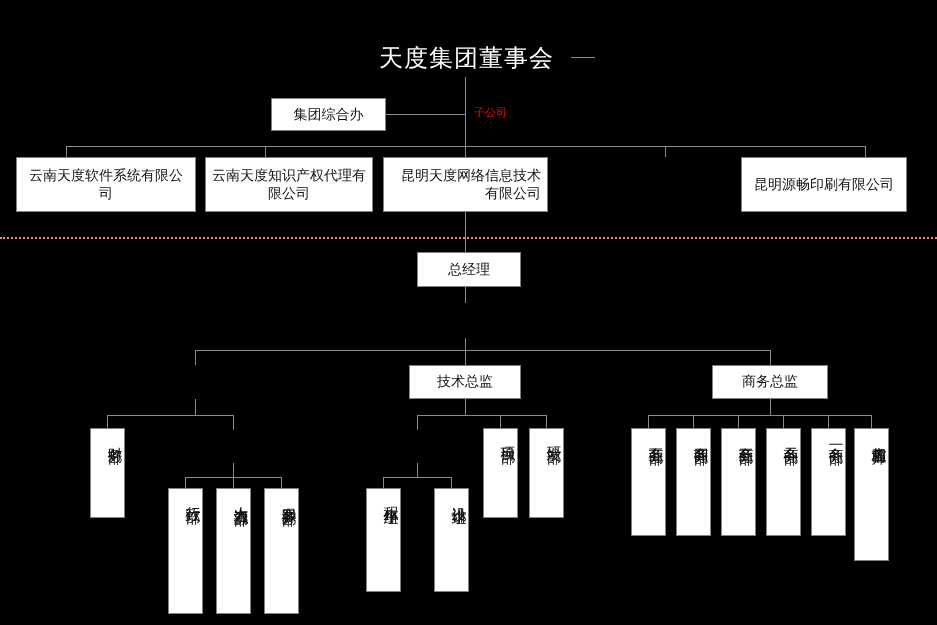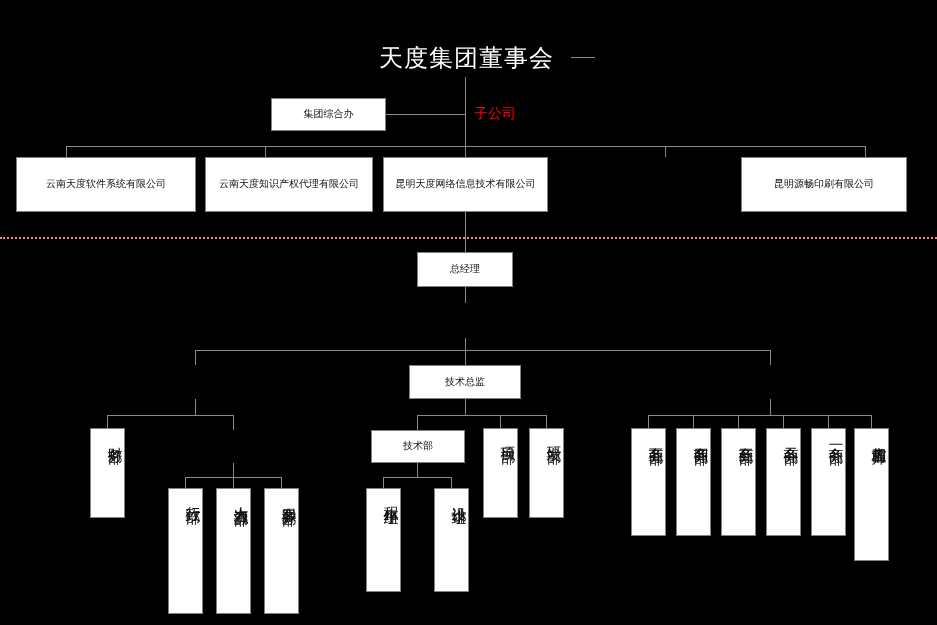--- a/index.html
+++ b/index.html
@@ -18,21 +18,21 @@
   .box {
     position: absolute;
     box-sizing: border-box;
     border: 1px solid #808080;
     background: #ffffff;
     display: flex;
     align-items: center;
     justify-content: center;
     text-align: center;
     color: #111111;
-    font-size: 10px;
+    font-size: 14px;
     line-height: 1.25;
     z-index: 3;
   }
   .box.root {
     background: #000000;
     border: none;
     color: #ffffff;
     font-size: 24px;
     letter-spacing: 1px;
   }
@@ -51,21 +51,21 @@
     justify-content: flex-start;
     font-size: 15px;
   }
   .box.vert > span {
     writing-mode: vertical-rl;
     text-orientation: upright;
   }
   .label-free {
     position: absolute;
     color: #ff0000;
-    font-size: 14px;
+    font-size: 11px;
     z-index: 3;
     white-space: nowrap;
   }
   .red { color: #ff0000; }
   .ln {
     position: absolute;
     background: #8a8a8a;
     z-index: 1;
   }
   .ln.h { height: 1px; }
@@ -108,47 +108,50 @@
   <div class="ln v" style="left:465px; top:146px; height:11px;"></div>
   <div class="ln v" style="left:665px; top:146px; height:11px;"></div>
   <div class="ln v" style="left:865px; top:146px; height:11px;"></div>
 
   <div class="box" style="left:16px; top:157px; width:180px; height:55px; padding:0 6px;">
     <span>云南天度软件系统有限公司</span>
   </div>
   <div class="box" style="left:205px; top:157px; width:168px; height:55px; padding:8px 6px;">
     <span>云南天度知识产权代理有限公司</span>
   </div>
-  <div class="box" style="left:383px; top:157px; width:165px; height:55px; padding:6px 6px;">
+  <div class="box" style="left:383px; top:157px; width:165px; height:55px; padding:6px 6px;text-align:right;">
     <span>昆明天度网络信息技术有限公司</span>
   </div>
   <div class="box" style="left:741px; top:157px; width:166px; height:55px; padding:0 6px;">
     <span>昆明源畅印刷有限公司</span>
   </div>
 
   <div class="ln v" style="left:465px; top:212px; height:40px;"></div>
 
   <div class="divider" style="top:237px;"></div>
 
-  <div class="box" style="left:417px; top:252px; width:96px; height:35px;">
+  <div class="box" style="left:417px; top:252px; width:104px; height:35px;">
     <span>总经理</span>
   </div>
 
   <div class="ln v" style="left:465px; top:287px; height:16px;"></div>
 
 
   <div class="ln v" style="left:465px; top:338px; height:12px;"></div>
 
   <div class="ln h" style="left:195px; top:350px; width:575px;"></div>
   <div class="ln v" style="left:195px; top:350px; height:15px;"></div>
   <div class="ln v" style="left:465px; top:350px; height:15px;"></div>
   <div class="ln v" style="left:770px; top:350px; height:15px;"></div>
 
   <div class="box" style="left:409px; top:365px; width:112px; height:34px;">
     <span>技术总监</span>
+  </div>
+  <div class="box" style="left:712px; top:365px; width:116px; height:34px;">
+    <span>商务总监</span>
   </div>
 
   <div class="ln v" style="left:195px; top:399px; height:16px;"></div>
   <div class="ln h" style="left:107px; top:415px; width:126px;"></div>
   <div class="ln v" style="left:107px; top:415px; height:13px;"></div>
   <div class="ln v" style="left:233px; top:415px; height:15px;"></div>
 
   <div class="box vert" style="left:90px; top:428px; width:35px; height:90px;">
     <span>财务部</span>
   </div>
@@ -169,23 +172,20 @@
   <div class="box vert" style="left:264px; top:488px; width:35px; height:126px;">
     <span>客户服务部</span>
   </div>
 
   <div class="ln v" style="left:465px; top:399px; height:16px;"></div>
   <div class="ln h" style="left:417px; top:415px; width:129px;"></div>
   <div class="ln v" style="left:417px; top:415px; height:15px;"></div>
   <div class="ln v" style="left:500px; top:415px; height:13px;"></div>
   <div class="ln v" style="left:546px; top:415px; height:13px;"></div>
 
-  <div class="box" style="left:371px; top:430px; width:94px; height:33px;">
-    <span>技术部</span>
-  </div>
 
   <div class="box vert" style="left:483px; top:428px; width:35px; height:90px;">
     <span>项目部</span>
   </div>
   <div class="box vert" style="left:529px; top:428px; width:35px; height:90px;">
     <span>研发部</span>
   </div>
 
   <div class="ln v" style="left:417px; top:463px; height:14px;"></div>
   <div class="ln h" style="left:383px; top:477px; width:68px;"></div>

